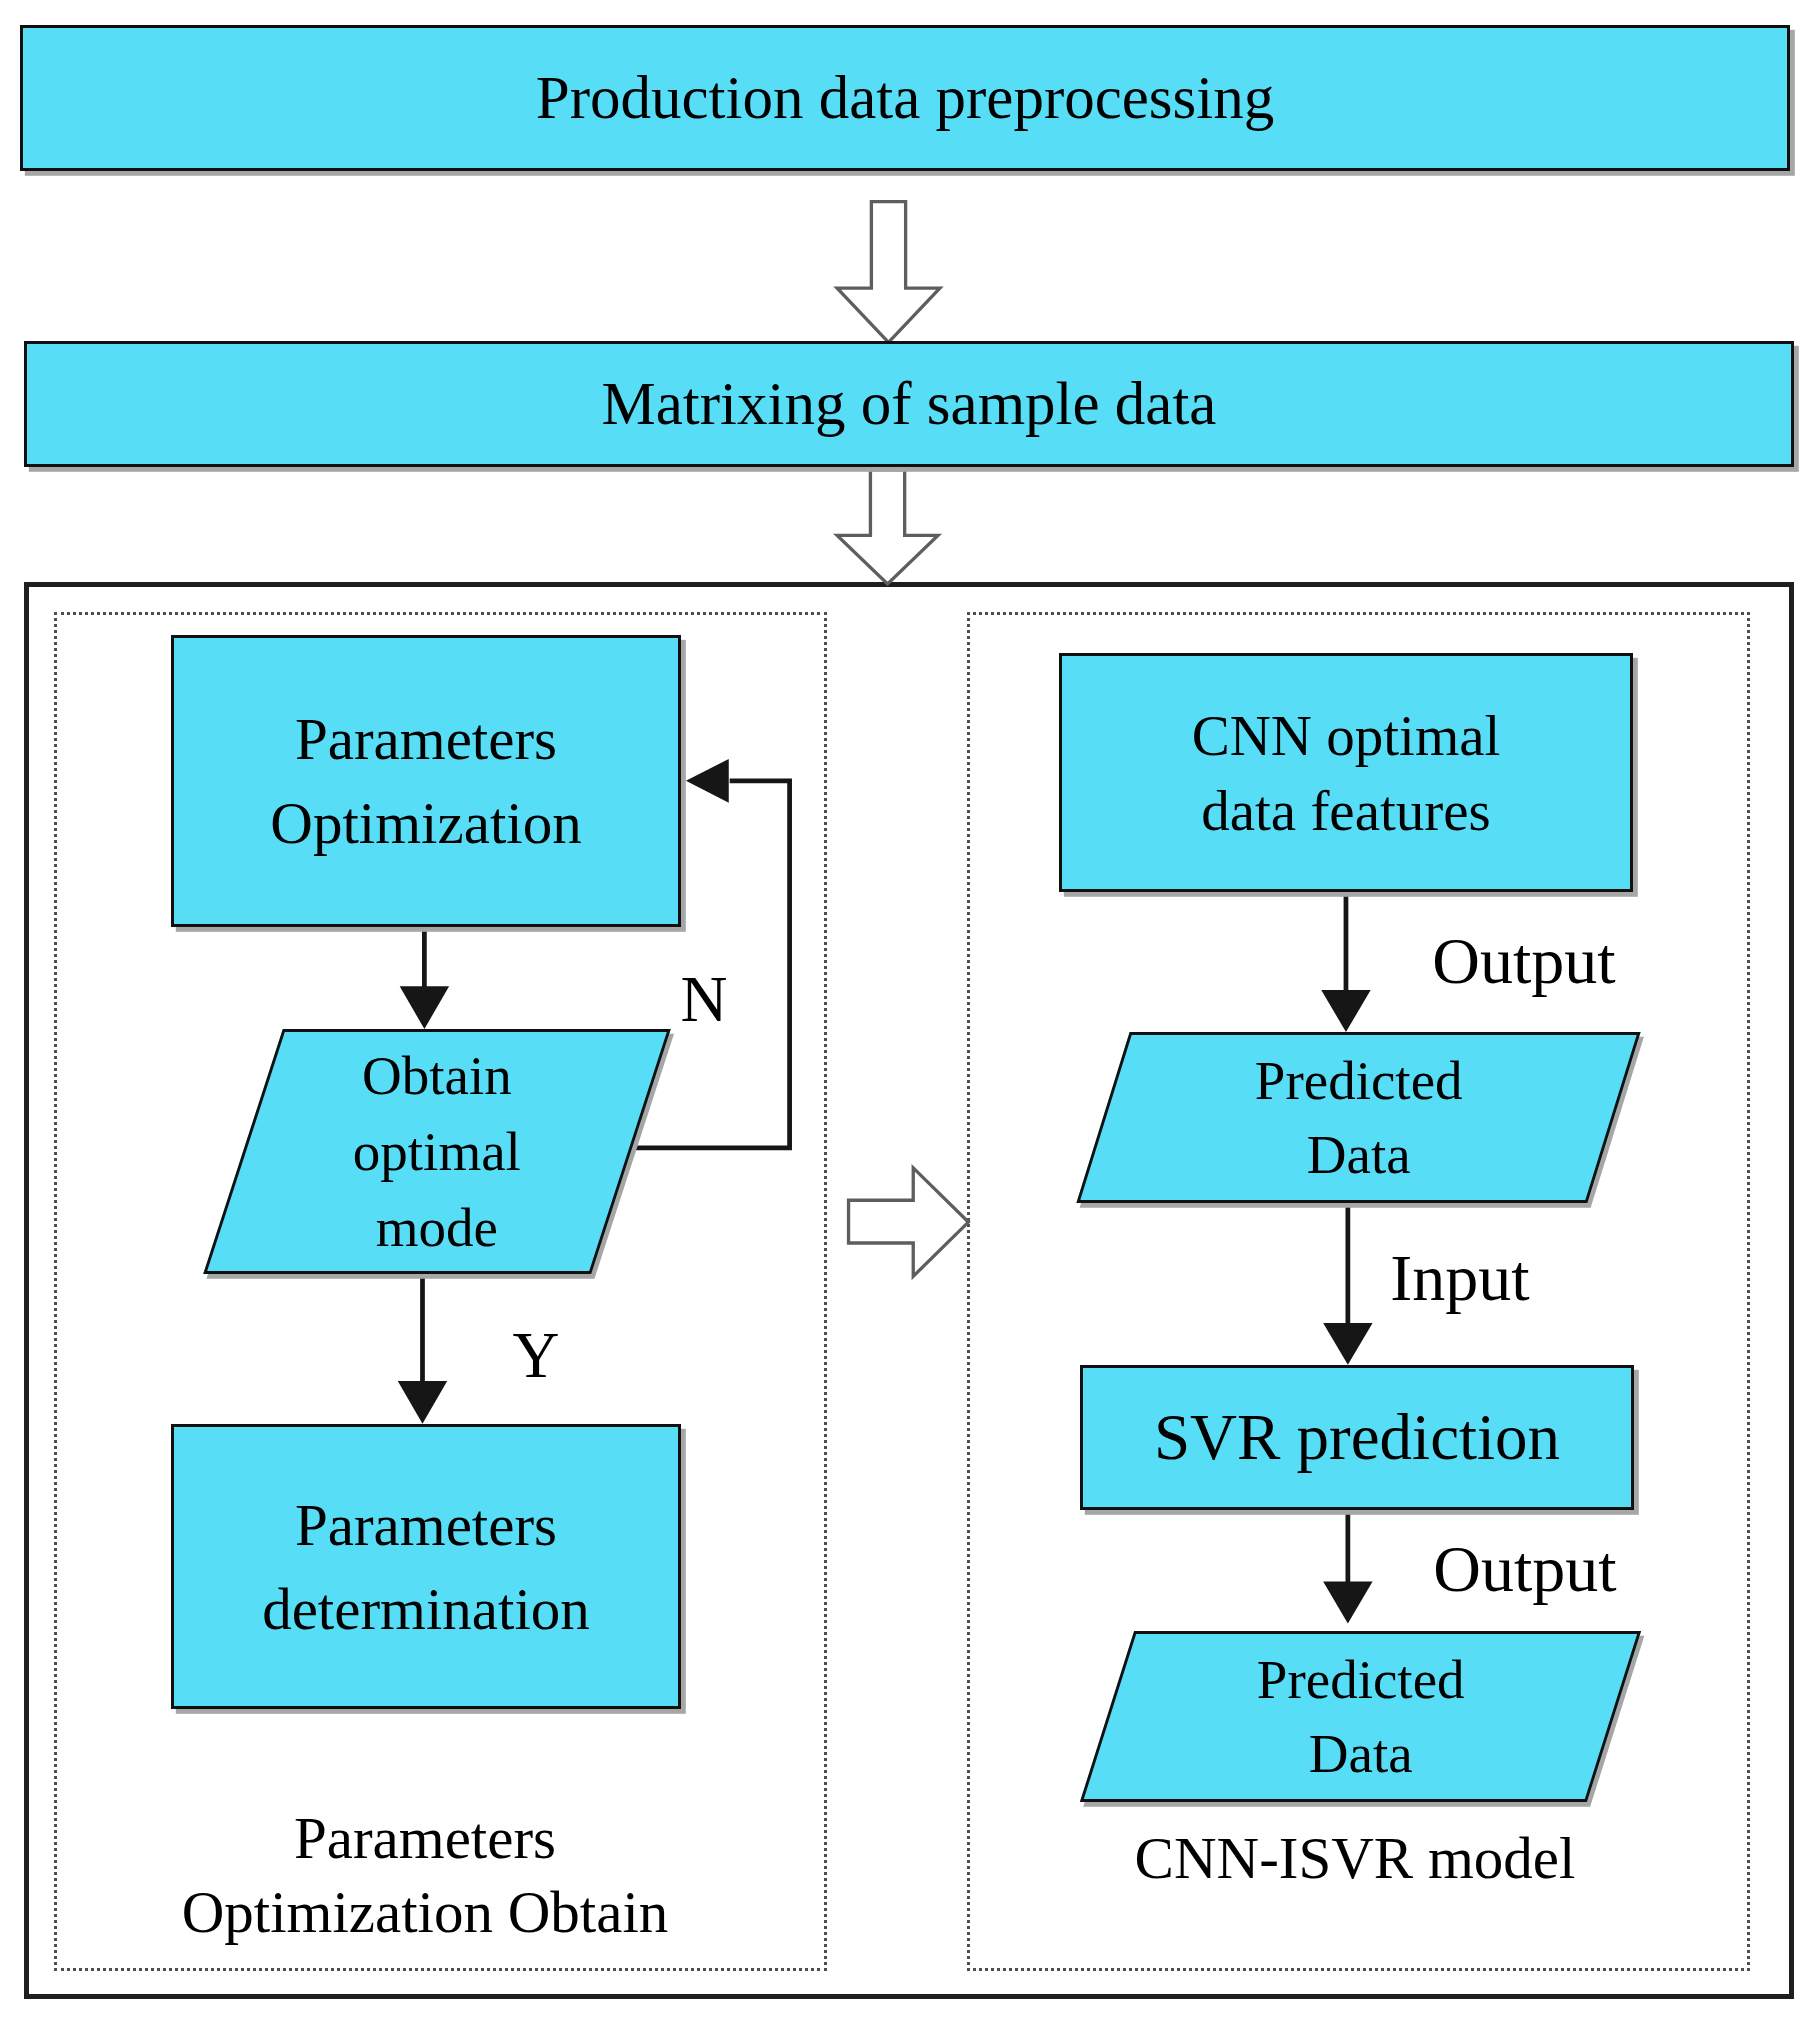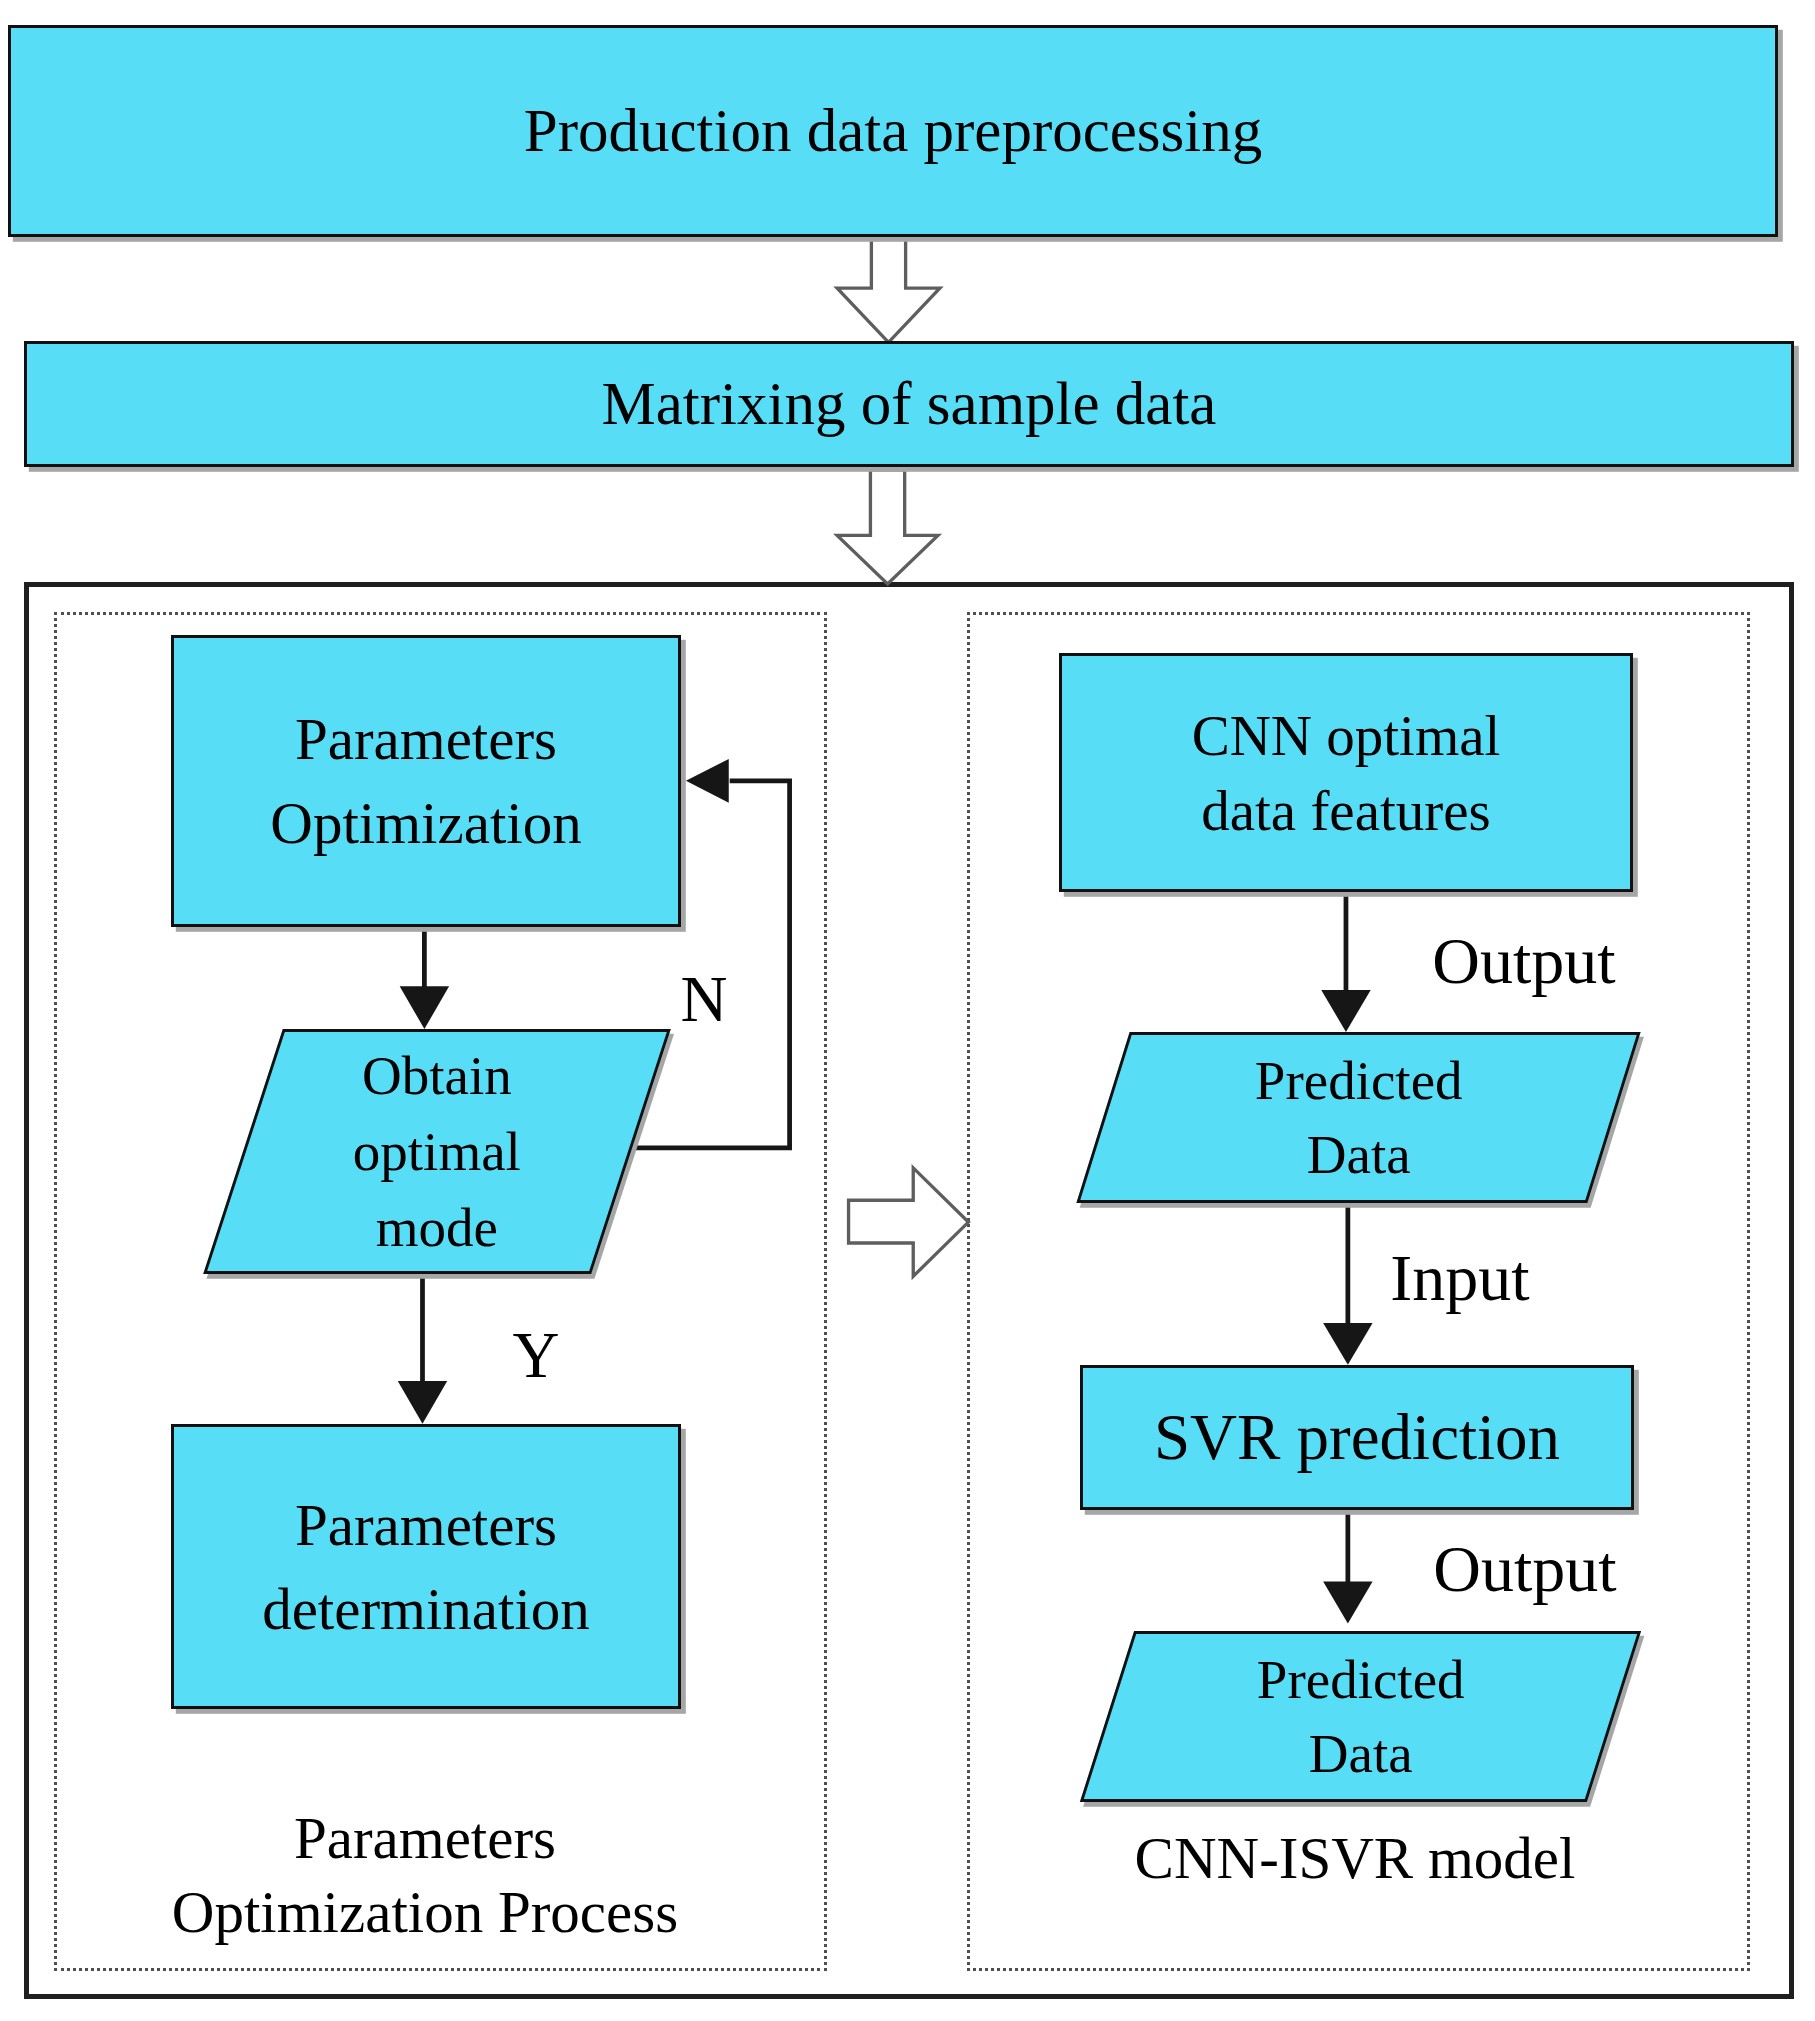--- a/index.html
+++ b/index.html
@@ -76,21 +76,21 @@
       <line x1="1417" y1="1265" x2="1417" y2="1395" style="stroke:var(--line);stroke-width:5"></line>
       <polygon points="1417,1435 1391,1391 1443,1391" style="fill:var(--line)"></polygon>
     </g>
 
     <g>
       <line x1="1417" y1="1587" x2="1417" y2="1667" style="stroke:var(--line);stroke-width:5"></line>
       <polygon points="1417,1707 1391,1663 1443,1663" style="fill:var(--line)"></polygon>
     </g>
   </svg>
 
-  <div class="node topbox" style="left:8px;top:25px;width:1770px;height:212px;">
+  <div class="node topbox" style="left:20px;top:25px;width:1770px;height:146px;">
     <span>Production data preprocessing</span>
   </div>
   <div class="node topbox" style="left:24px;top:341px;width:1770px;height:126px;text-align:center;">
     <span>Matrixing of sample data</span>
   </div>
 
   <div class="node rectnode" style="left:171px;top:635px;width:510px;height:292px;">
     <span>Parameters</span>
     <span>Optimization</span>
   </div>
@@ -131,17 +131,17 @@
     </div>
   </div>
 
   <div class="floatlabel branchlabel" style="left:704px;top:999px;">N</div>
   <div class="floatlabel branchlabel" style="left:536px;top:1355px;">Y</div>
   <div class="floatlabel" style="left:1524px;top:961px;">Output</div>
   <div class="floatlabel" style="left:1460px;top:1278px;">Input</div>
   <div class="floatlabel" style="left:1525px;top:1569px;">Output</div>
 
   <div class="floatlabel caption" style="left:425px;top:1838px;">Parameters</div>
-  <div class="floatlabel caption" style="left:425px;top:1912px;">Optimization Process</div>
+  <div class="floatlabel caption" style="left:425px;top:1912px;">Optimization Obtain</div>
   <div class="floatlabel caption" style="left:1355px;top:1858px;">CNN-ISVR model</div>
 
 </div>
 
 
 </body></html>

